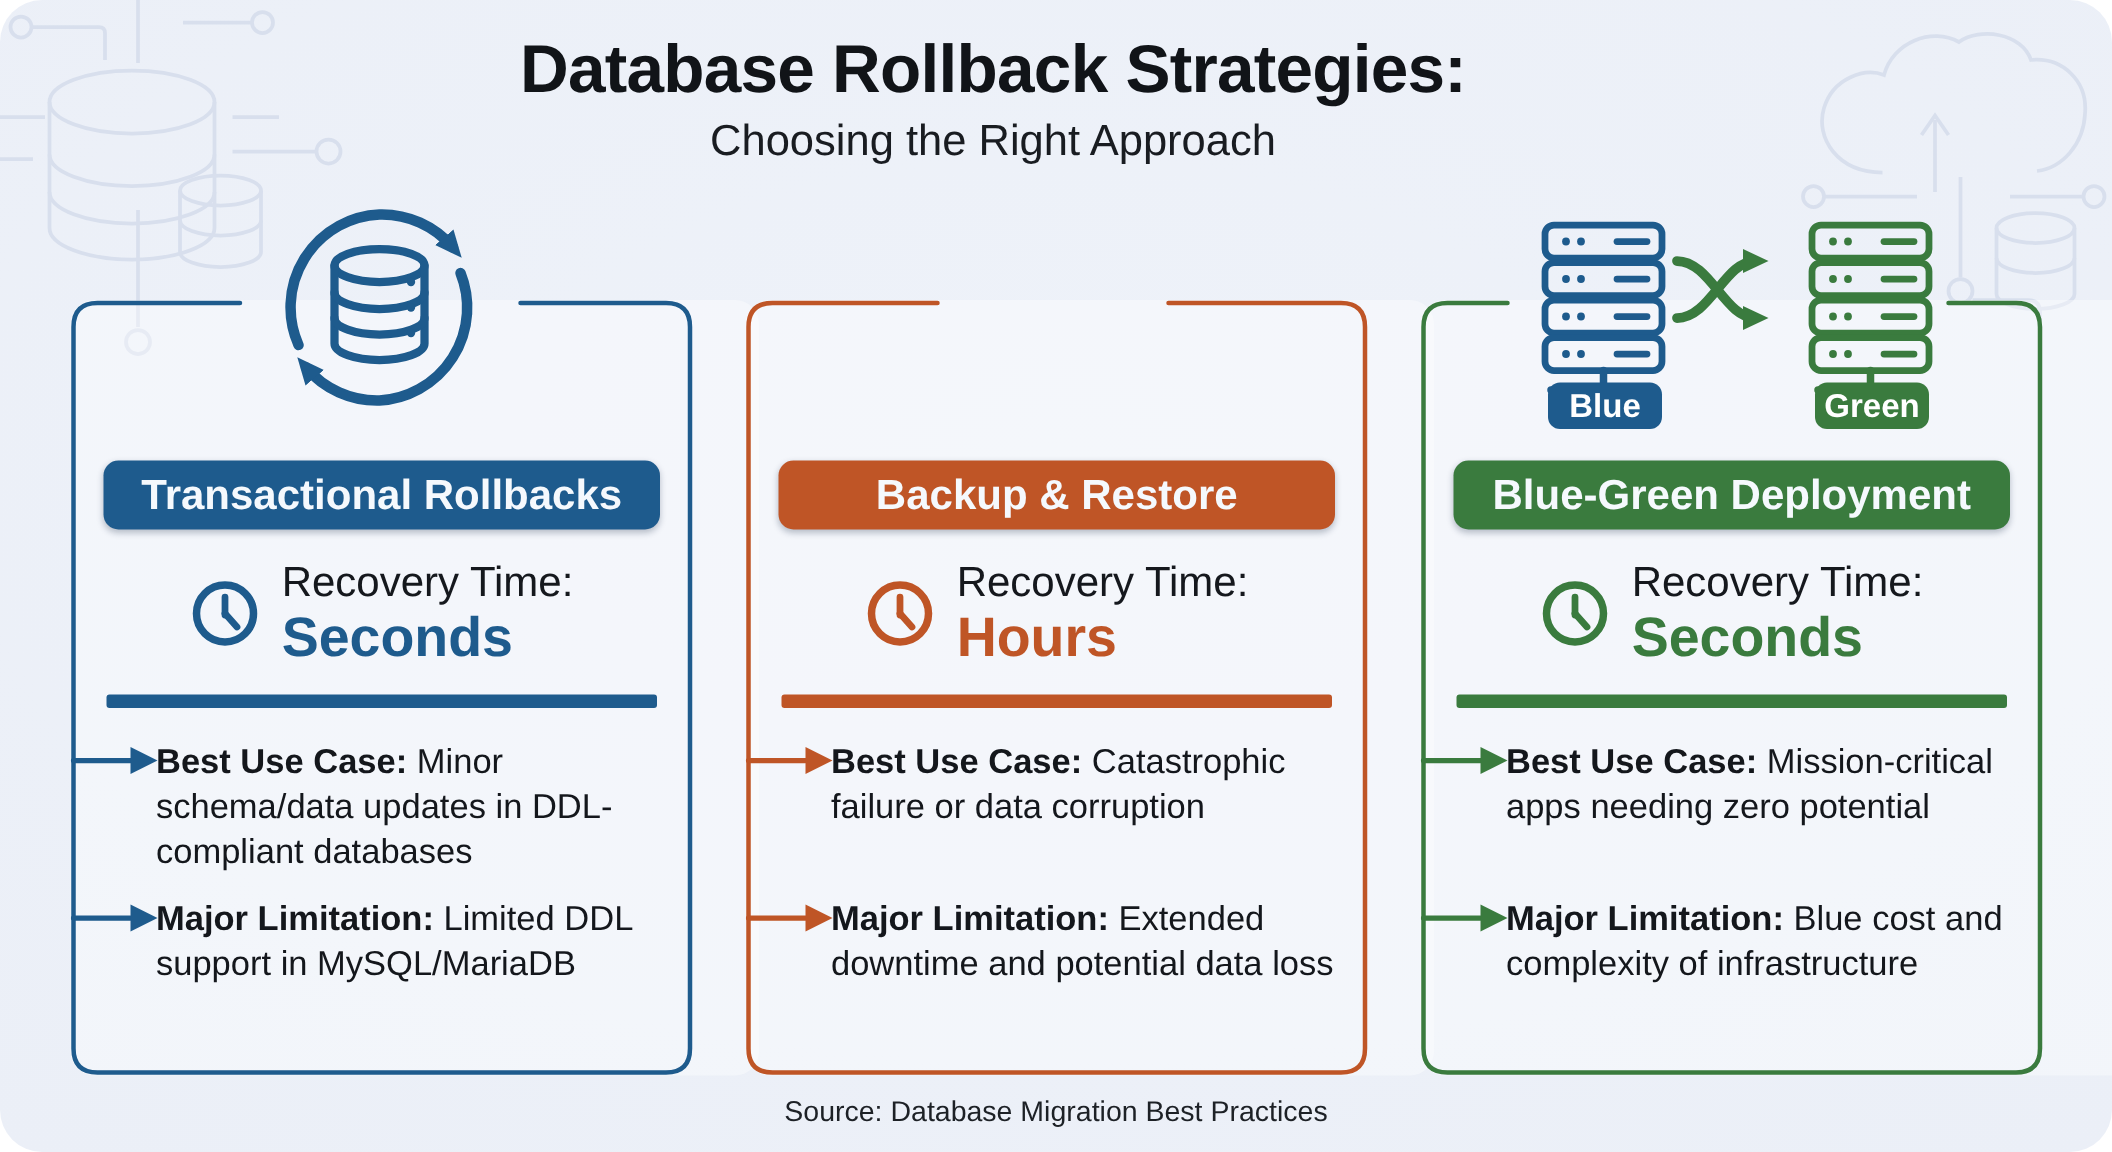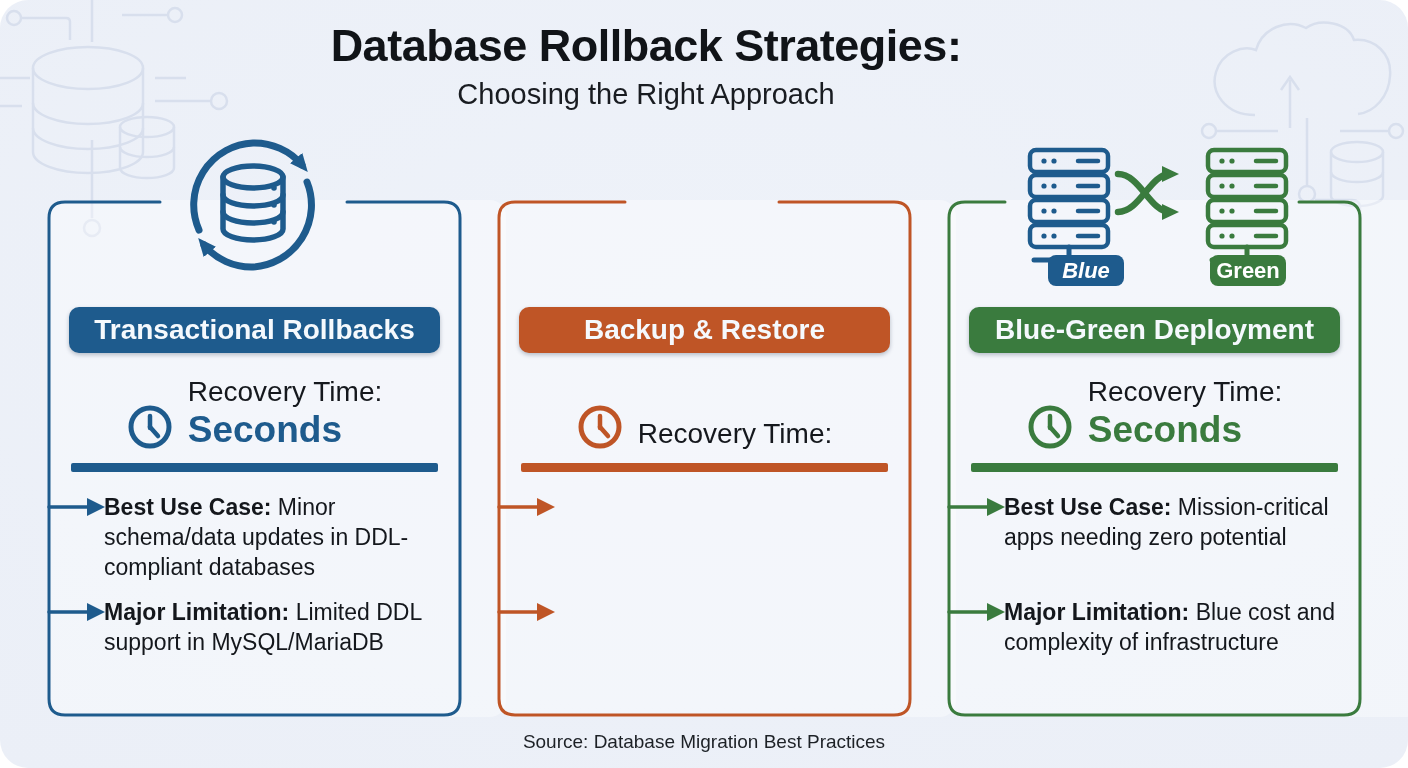--- a/index.html
+++ b/index.html
@@ -2,55 +2,55 @@
 <html><head>
 <meta charset="utf-8">
 <style>
   html,body{margin:0;padding:0;background:#ffffff;}
   body{width:1408px;height:768px;position:relative;overflow:hidden;
        font-family:"Liberation Sans","DejaVu Sans",sans-serif;}
   .frame{position:absolute;inset:0;border-radius:28px;
          background:radial-gradient(120% 120% at 50% 40%, #eef2f9 0%, #ebeff7 65%, #f1f4fa 100%);}
   .bg-deco{position:absolute;inset:0;z-index:0;}
   .bg-deco *{stroke:#d8dfed;fill:none;stroke-width:2.5;}
-  .titlewrap{position:absolute;left:0;top:0;width:1292px;text-align:center;z-index:3;}
+  .titlewrap{position:absolute;left:16px;top:0;width:1292px;text-align:center;z-index:3;}
   .title{margin:0;padding-top:20px;font-size:45px;font-weight:800;color:#111418;letter-spacing:-0.5px;}
   .subtitle{margin:0;padding-top:6px;font-size:29px;font-weight:400;color:#191c21;}
 
   .card{position:absolute;top:200px;width:459px;height:517px;z-index:1;
         background:rgba(255,255,255,0.38);border-radius:16px;}
   .card-frame{position:absolute;left:0;top:0;}
   .card-frame .frame-path,.card-frame .arrow-line{stroke:var(--accent);fill:none;stroke-linecap:round;}
   .card-frame .frame-path{stroke-width:3;}
   .card-frame .arrow-line{stroke-width:3.5;}
   .card-frame .ah{fill:var(--accent);stroke:none;}
   .card-header{position:absolute;left:22px;top:107px;width:371px;height:46px;border-radius:10px;
                background:var(--accent);display:flex;align-items:center;justify-content:center;
                color:#f5f9fd;font-size:28px;font-weight:700;box-shadow:0 2px 4px rgba(20,40,70,.28);}
   .recovery{position:absolute;left:24px;top:168px;width:367px;height:82px;
-            display:flex;align-items:flex-end;justify-content:center;gap:15px;}
+            display:flex;align-items:center;justify-content:center;gap:15px;}
   .clock{flex:0 0 auto;}
   .clock circle,.clock path{stroke:var(--accent);fill:none;stroke-linecap:round;}
   .rec-label{font-size:28px;color:#15181d;line-height:1.15;}
   .rec-value{font-size:37px;font-weight:800;color:var(--accent);line-height:1.12;}
   .divider{position:absolute;left:24px;top:263px;width:367px;height:9px;background:var(--accent);border-radius:2px;}
   .bullet{position:absolute;left:57px;width:345px;font-size:23px;line-height:30px;color:#14171c;}
   .bullet b{font-weight:700;}
   .b1{top:292px;} .b2{top:397px;}
 
   .icon{position:absolute;z-index:2;}
   .icon-stroke{stroke:var(--accent);fill:none;stroke-linecap:round;stroke-linejoin:round;}
   .icon-fill{fill:var(--accent);stroke:none;}
   .stroke2{stroke:var(--accent2);fill:none;stroke-linecap:round;stroke-linejoin:round;}
   .fill2{fill:var(--accent2);stroke:none;}
   .badge{position:absolute;background:var(--accent);color:#fff;font-weight:700;border-radius:8px;
          display:flex;align-items:center;justify-content:center;}
   .backup-badge{left:107px;top:108px;width:68px;height:27px;font-size:19px;}
   .rack-label{width:76px;height:31px;font-size:22px;top:109px;}
-  .rack-label.blue{left:36px;background:var(--accent2);font-style:italic;}
+  .rack-label.blue{left:20px;background:var(--accent2);}
   .rack-label.green{left:198px;}
 
   .source{position:absolute;left:0;top:731px;width:1408px;text-align:center;
           font-size:19px;color:#1d2126;z-index:3;}
 </style>
 </head>
 <body>
 
 <div class="frame">
 
@@ -138,23 +138,26 @@
       <span>Backup &amp; Restore</span>
     </div>
     <div class="recovery">
       <svg class="clock" width="46" height="46" viewBox="0 0 46 46">
         <circle cx="23" cy="23" r="19" stroke-width="5"></circle>
         <path d="M 23 24 V 12" stroke-width="4.5"></path>
           <path d="M 23 23 L 31 32" stroke-width="4.5"></path>
       </svg>
       <div class="rec-text">
         <div class="rec-label">Recovery Time:</div>
+        <div class="rec-value">Hours</div>
       </div>
     </div>
     <div class="divider"></div>
+    <div class="bullet b1"><b>Best Use Case:</b><span> Catastrophic failure or data corruption</span></div>
+    <div class="bullet b2"><b>Major Limitation:</b><span> Extended downtime and potential data loss</span></div>
   </section>
 
   <section class="card" style="left: 947px; padding-left: 28px; --accent: #3a7b3e;">
     <svg class="card-frame" width="415" height="517" viewBox="0 0 415 517">
       <path class="frame-path" d="M 352 2 H 397 Q 413 2 413 18 V 499 Q 413 515 397 515 H 18 Q 2 515 2 499 V 18 Q 2 2 18 2 H 58"></path>
       <path class="arrow-line" d="M 2 307 H 40"></path>
         <path class="ah" d="M 40 298 L 58 307 L 40 316 Z"></path>
       <path class="arrow-line" d="M 2 412 H 40"></path>
         <path class="ah" d="M 40 403 L 58 412 L 40 421 Z"></path>
     </svg>

